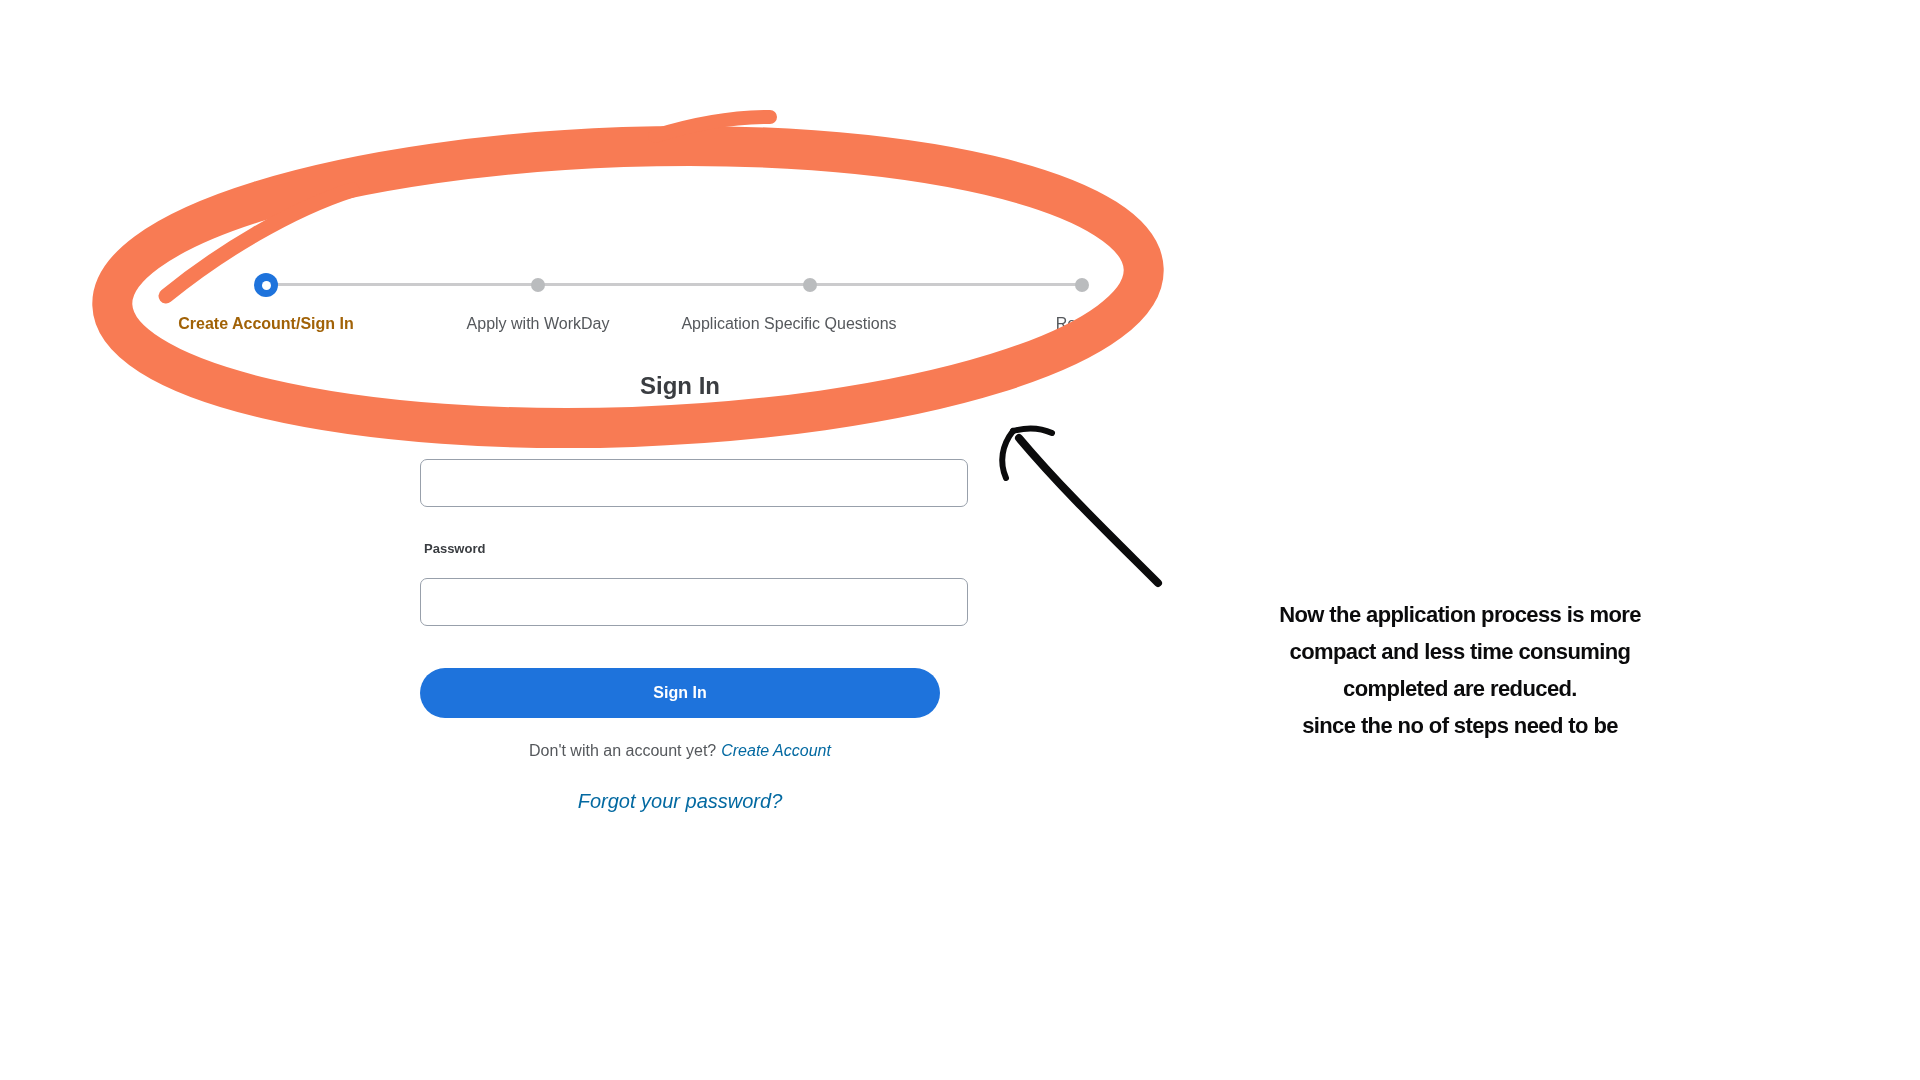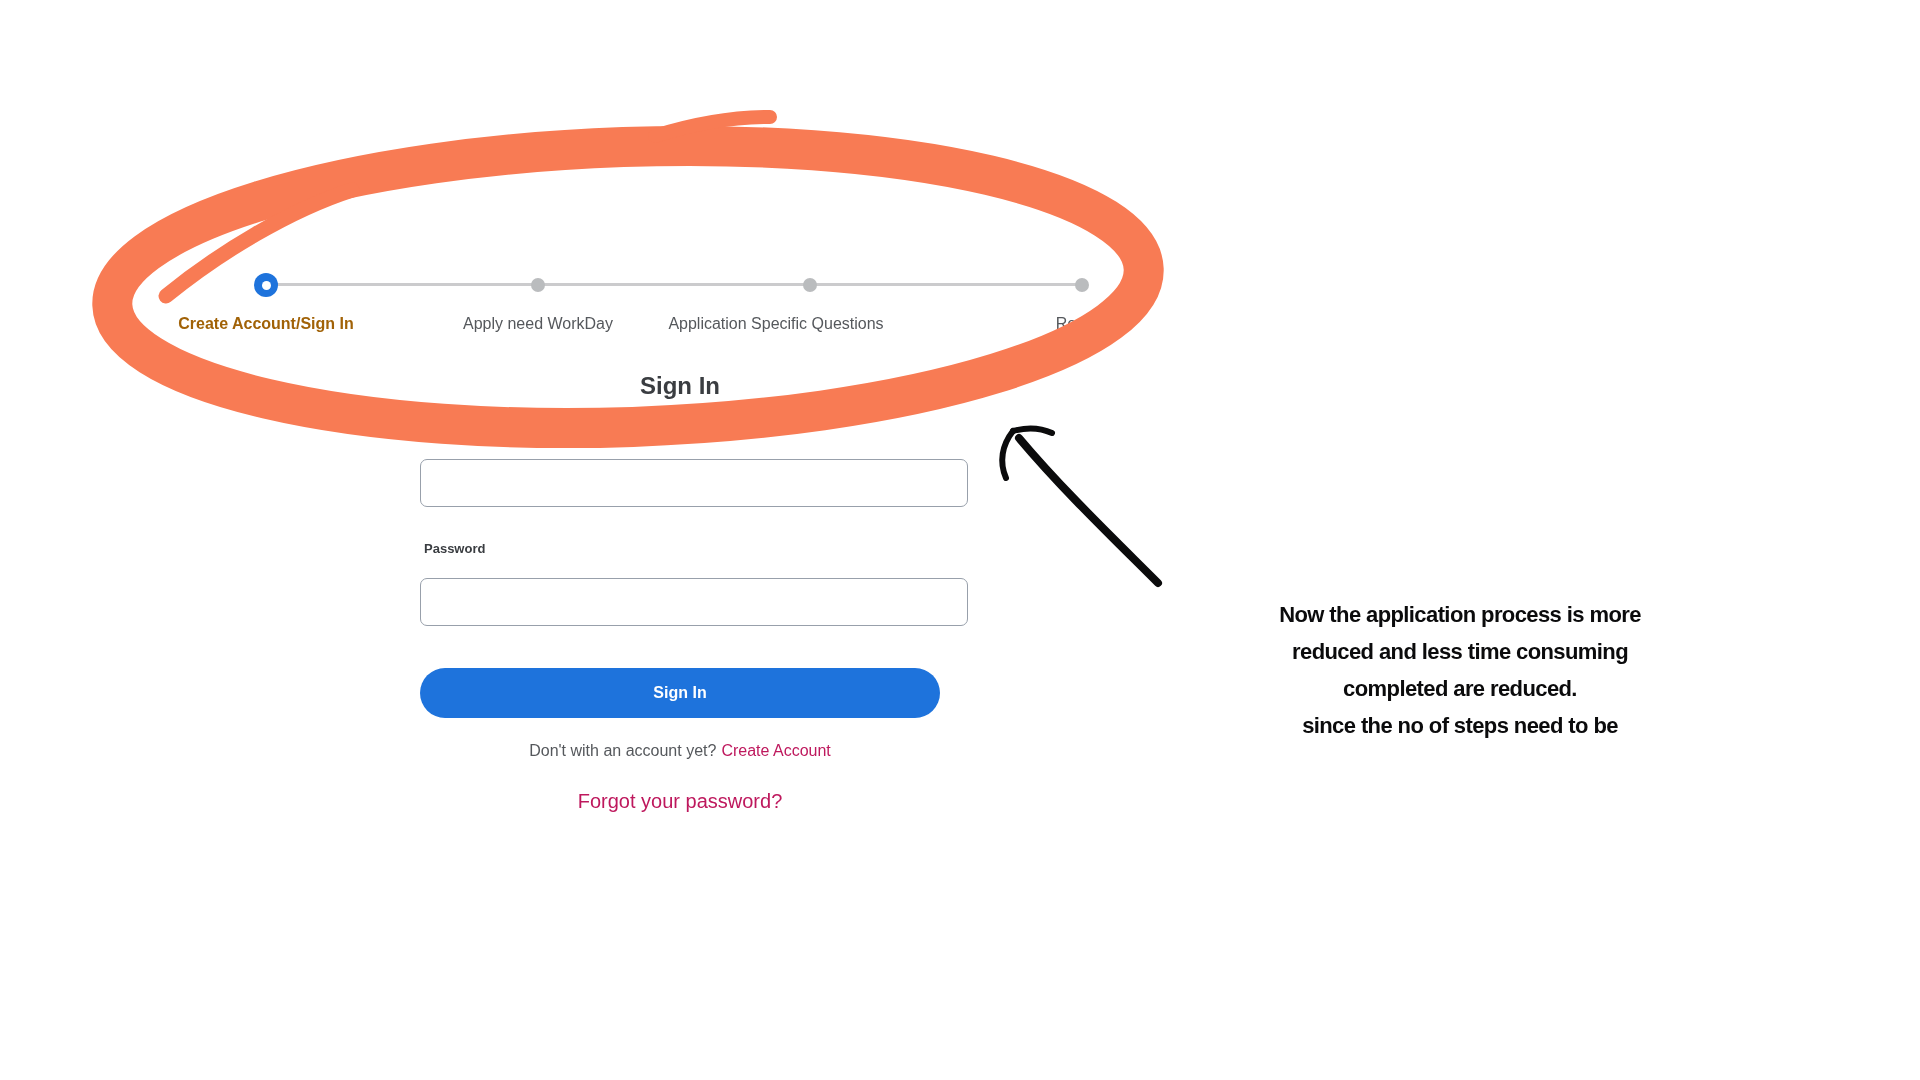--- a/index.html
+++ b/index.html
@@ -50,21 +50,21 @@
     position:absolute;left:420px;top:668px;width:520px;height:50px;
     background:#1e73dc;border:none;border-radius:25px;cursor:pointer;
     color:#ffffff;font-size:16px;font-weight:700;
     font-family:"Liberation Sans","DejaVu Sans",sans-serif;
   }
   .account-prompt{
     position:absolute;left:418px;top:742px;width:524px;text-align:center;
     font-size:16px;color:#55585c;
   }
   .account-prompt a{margin-left:5px;}
-  .link{color:#be185d;text-decoration:none;cursor:pointer;}
+  .link{color:#0369a1;text-decoration:none;cursor:pointer;font-style:italic;}
   .forgot-link{
     position:absolute;left:418px;top:790px;width:524px;text-align:center;
     font-size:20px;
   }
 
   
   .annotation-note{
     position:absolute;left:1080px;top:596px;width:760px;z-index:2;
     text-align:center;color:#0b0b0c;
     font-size:22px;line-height:37px;font-weight:700;letter-spacing:-0.6px;
@@ -83,22 +83,22 @@
 
   <div class="stepper">
     <div class="stepper-line"></div>
 
     <div class="step-dot dot-active" style="left:254px;"></div>
     <div class="step-dot dot-inactive" style="left:531px;"></div>
     <div class="step-dot dot-inactive" style="left:803px;"></div>
     <div class="step-dot dot-inactive" style="left:1075px;"></div>
 
     <div class="step-label active" style="left:106px;">Create Account/Sign In</div>
-    <div class="step-label" style="left:378px;">Apply need WorkDay</div>
-    <div class="step-label" style="left:616px;">Application Specific Questions</div>
+    <div class="step-label" style="left:378px;">Apply with WorkDay</div>
+    <div class="step-label" style="left:629px;">Application Specific Questions</div>
     <div class="step-label" style="left:922px;">Review</div>
   </div>
 
   <div class="signin">
     <h1 class="signin-heading">Sign In</h1>
 
     <input class="text-input input-email" type="text" value="" style="">
 
     <label class="field-label">Password</label>
 
@@ -110,21 +110,21 @@
       <span>Don't with an account yet?</span><a class="link" href="#">Create Account</a>
     </div>
 
     <div class="forgot-link">
       <a class="link" href="#">Forgot your password?</a>
     </div>
   </div>
 
   <div class="annotation-note">
     <div>Now the application process is more</div>
-    <div>reduced and less time consuming</div>
+    <div>compact and less time consuming</div>
     <div>completed are reduced.</div>
     <div>since the no of steps need to be</div>
   </div>
 
   <svg class="overlay" viewBox="0 0 1920 1080" xmlns="http://www.w3.org/2000/svg">
 
     <g>
       <ellipse cx="628" cy="287" rx="516" ry="140" fill="none" stroke="#f87b54" stroke-width="40" transform="rotate(-2 628 287)"></ellipse>
 
       <path d="M 352 190 C 290 210, 220 252, 166 296" fill="none" stroke="#f87b54" stroke-width="15" stroke-linecap="round"></path>

